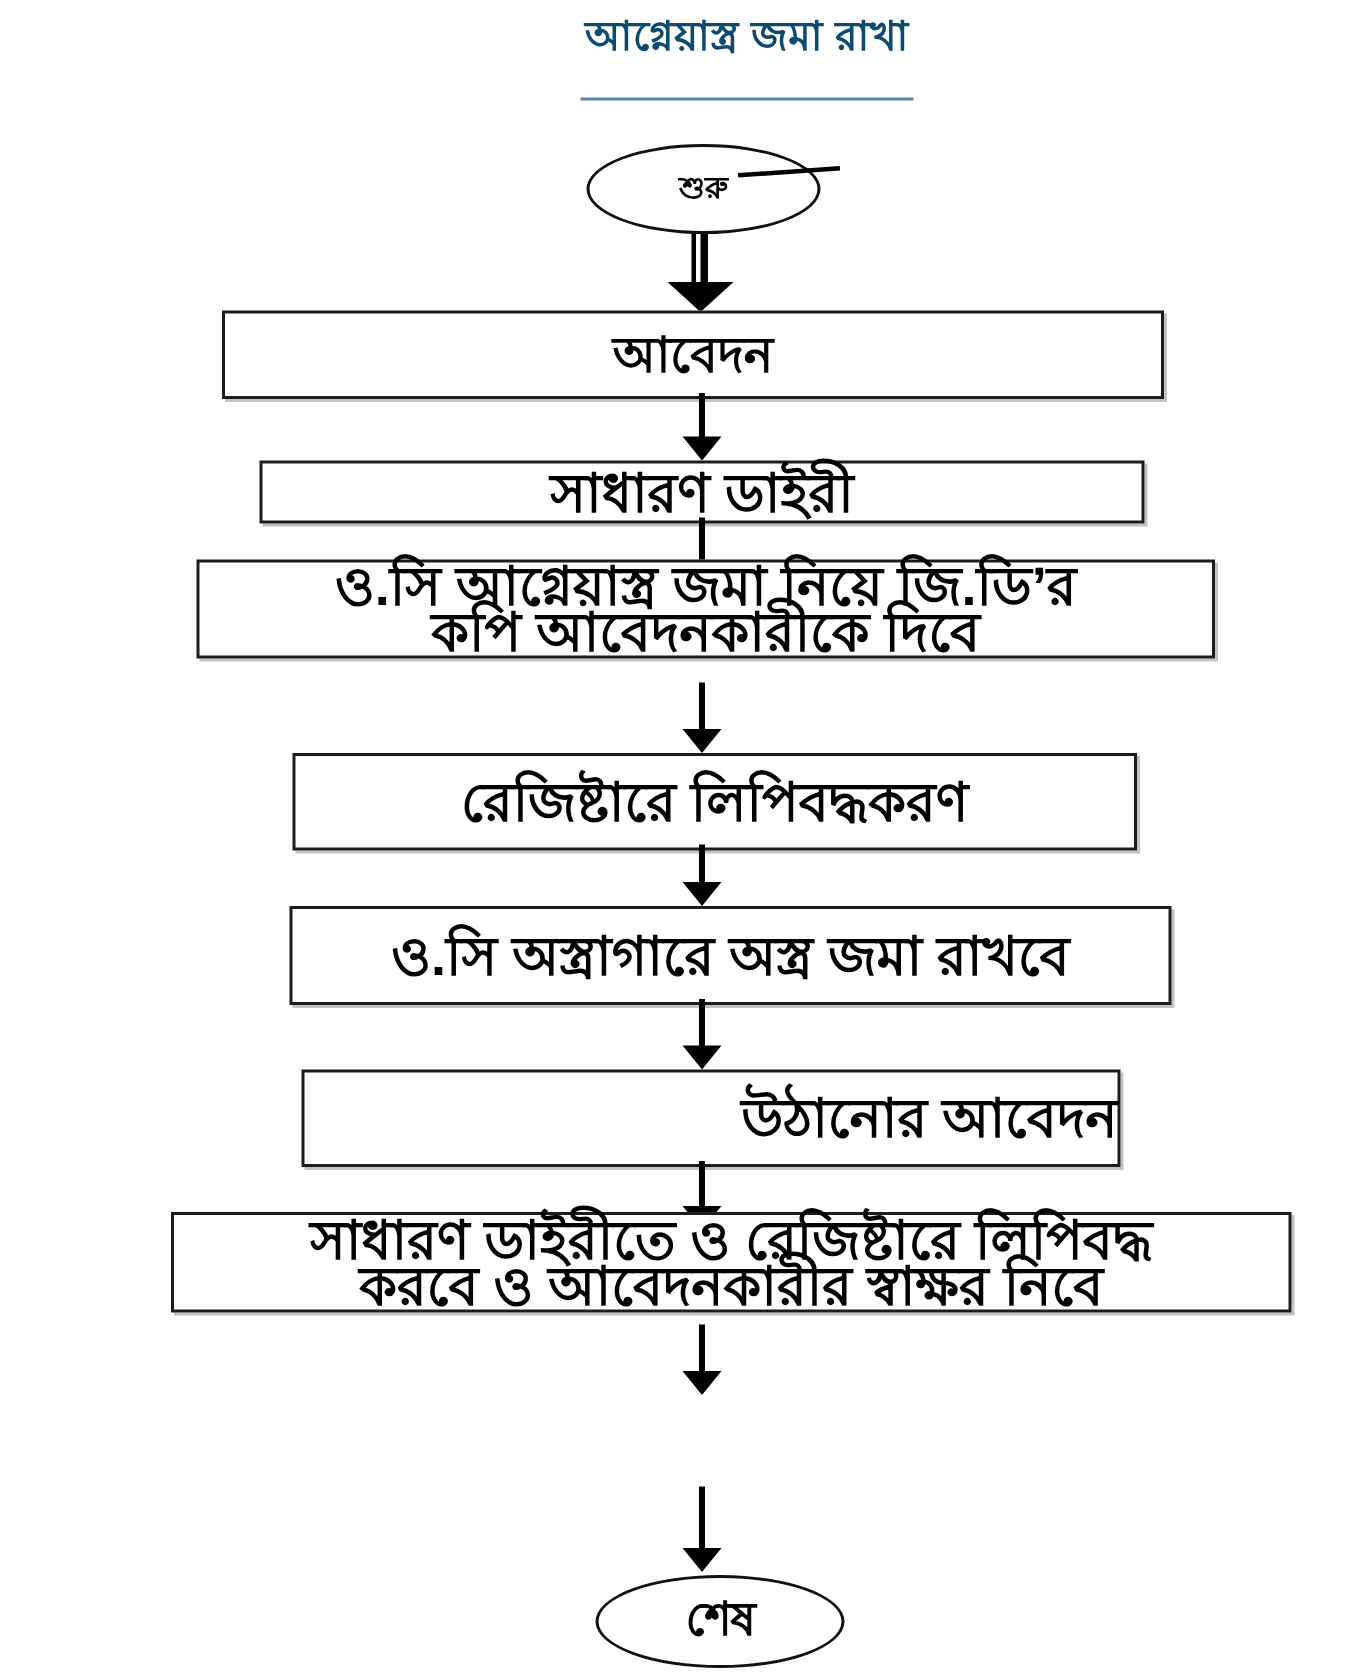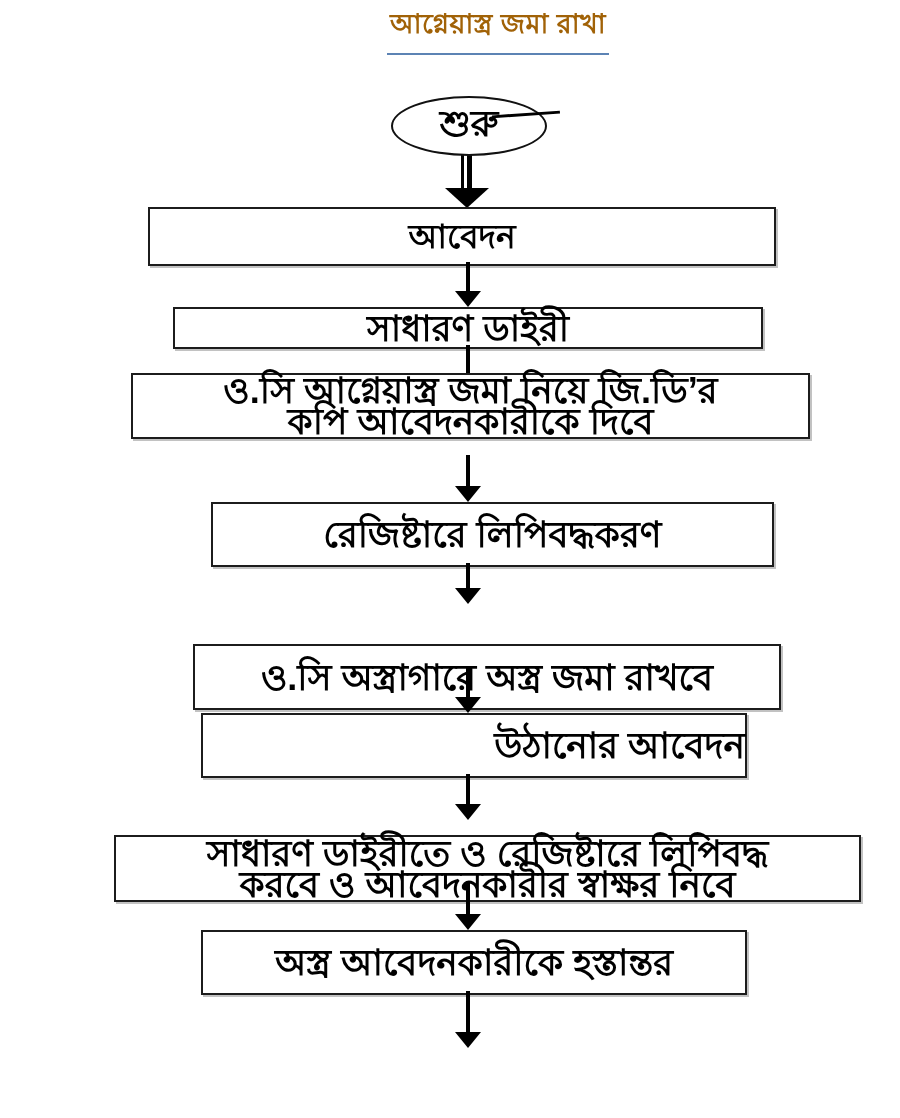--- a/index.html
+++ b/index.html
@@ -16,39 +16,39 @@
   
   .title-wrap {
     position: absolute;
     left: 96px; right: 0; top: 3px;
     text-align: center;
   }
   .title-text {
     display: inline-block;
     font-size: 27px;
     font-weight: 700;
-    color: #a16207;
+    color: #0c4a6e;
     border-bottom: 2px solid #5c83b4;
-    padding: 0 3px 5px 3px;
+    padding: 0 3px 17px 3px;
     letter-spacing: 0.5px;
   }
 
   
   .ellipse {
     position: absolute;
     border: 2px solid #111111;
     border-radius: 50%;
     background: #ffffff;
     display: flex;
     align-items: center;
     justify-content: center;
     font-weight: 700;
     z-index: 2;
   }
-  .ellipse.start { left: 391px; top: 96px; width: 152px; height: 56px; font-size: 36px; }
+  .ellipse.start { left: 391px; top: 96px; width: 152px; height: 56px; font-size: 20px; }
   .ellipse.end   { left: 397px; top: 1050px; width: 162px; height: 58px; font-size: 31px; letter-spacing: -1px; }
 
   
   .swash {
     position: absolute;
     left: 492px; top: 113px;
     width: 68px; height: 3px;
     background: #000000;
     transform: rotate(-4deg);
     z-index: 3;
@@ -65,24 +65,24 @@
     justify-content: center;
     text-align: center;
     font-weight: 700;
     white-space: pre-line;
     line-height: 31px;
     font-size: 36px;
   }
   .b1 { left: 148px; top: 207px; width: 624px; height: 55px; font-size: 33px; }
   .b2 { left: 173px; top: 307px; width: 586px; height: 38px; }
   .b3 { left: 131px; top: 373px; width: 675px; height: 62px; }
-  .b4 { left: 211px; top: 502px; width: 559px; height: 61px; text-align: right; }
-  .b5 { left: 193px; top: 604px; width: 584px; height: 62px; margin-top: 40px; }
+  .b4 { left: 195px; top: 502px; width: 559px; height: 61px; text-align: right; }
+  .b5 { left: 193px; top: 604px; width: 584px; height: 62px; }
   .b6 { left: 201px; top: 713px; width: 542px; height: 61px; justify-content: flex-end; }
-  .b7 { left: 114px; top: 835px; width: 743px; height: 63px; }
+  .b7 { left: 114px; top: 808px; width: 743px; height: 63px; }
   .b8 { left: 201px; top: 930px; width: 542px; height: 61px; }
 
   
   .aline {
     position: absolute;
     left: 466px;
     width: 4px;
     background: #000000;
   }
   .ahead {
@@ -179,21 +179,21 @@
   <div class="ahead" style="top:804px;"></div>
 
   <div class="box b7">
     <span>সাধারণ ডাইরীতে ও রেজিষ্টারে লিপিবদ্ধ
 করবে ও আবেদনকারীর স্বাক্ষর নিবে</span>
   </div>
 
   <div class="aline" style="top:883px;height:32px;"></div>
   <div class="ahead" style="top:914px;"></div>
 
-  <div class="box b8">
-    <span>অস্ত্র আবেদনকারীকে হস্তান্তর</span>
-  </div>
 
   <div class="aline" style="top:991px;height:42px;"></div>
   <div class="ahead" style="top:1032px;"></div>
 
+  <div class="ellipse end">
+    <span>শেষ</span>
+  </div>
 
 </div>
 
 </body></html>

